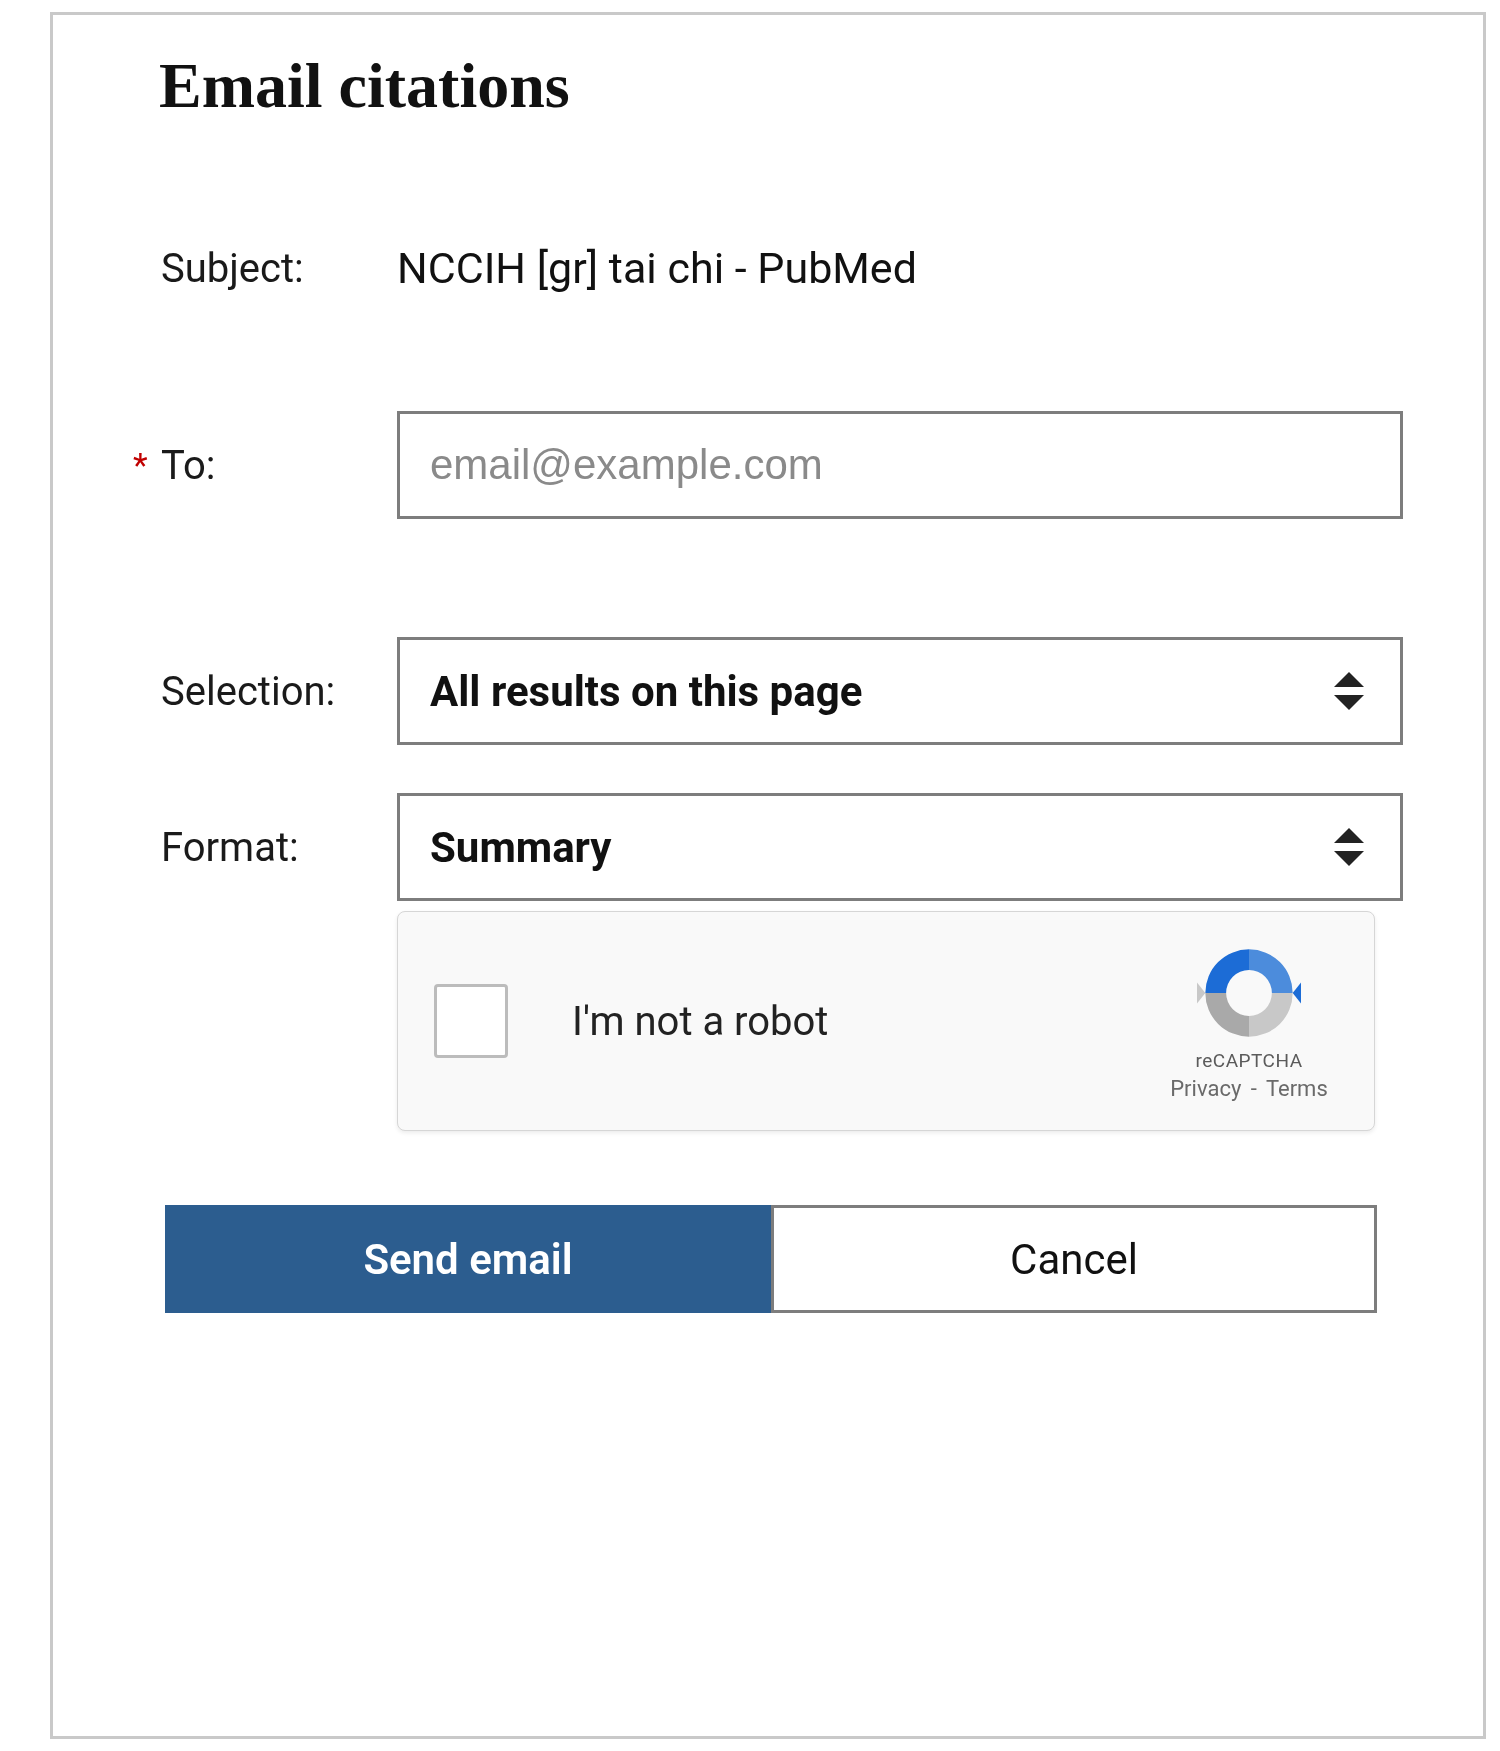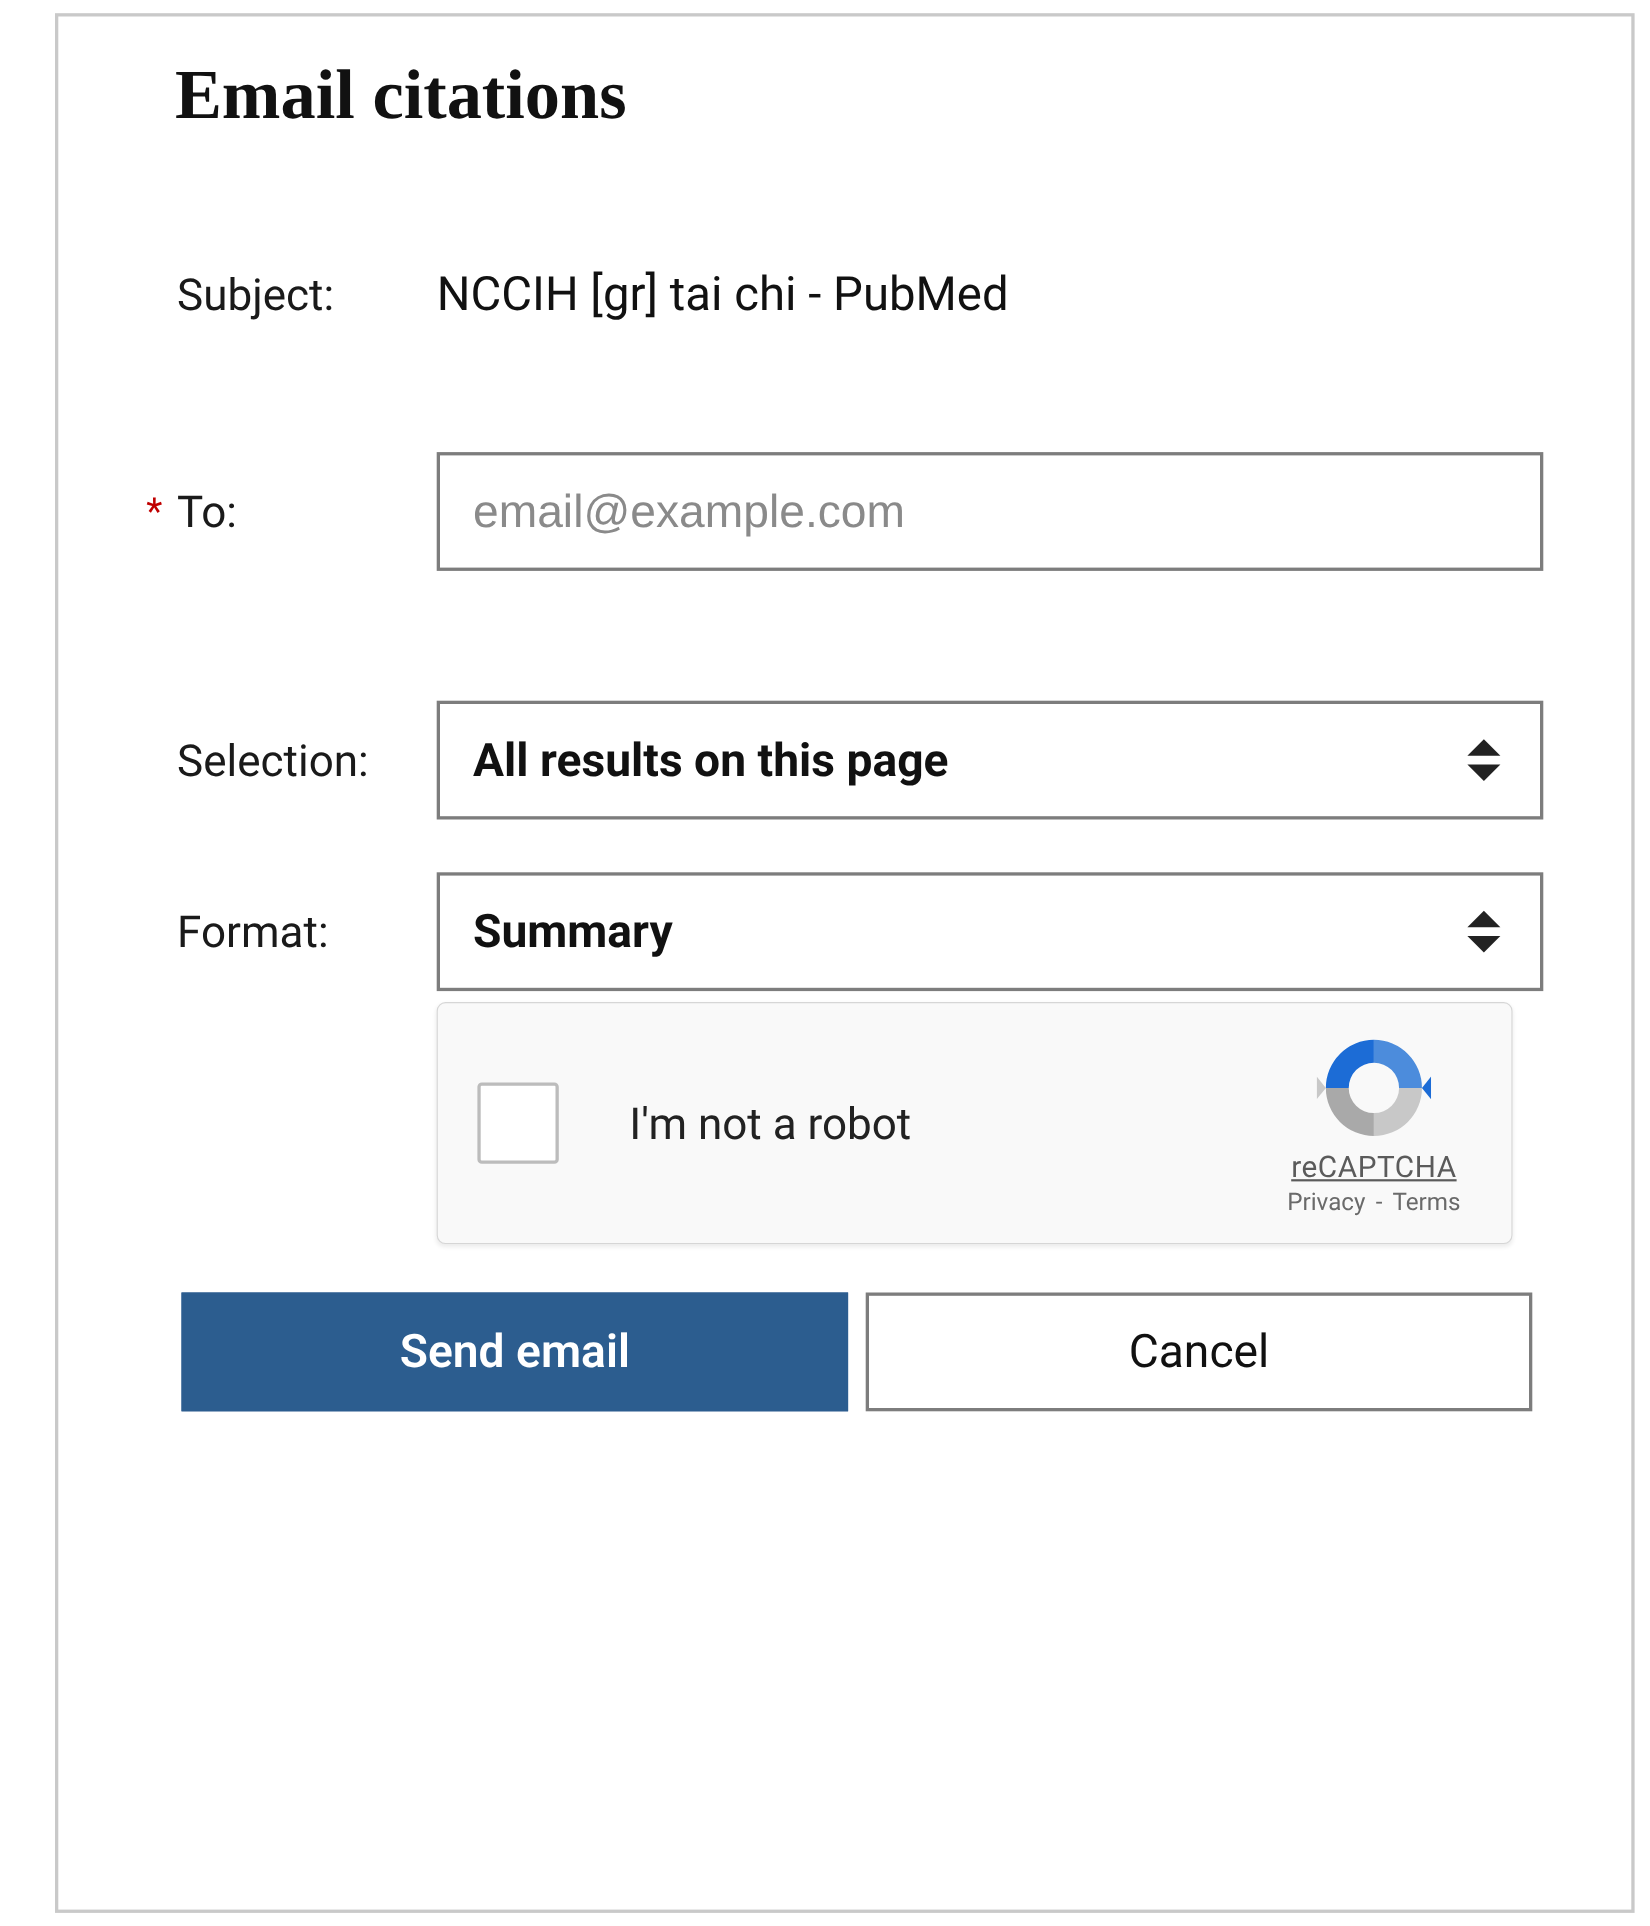--- a/index.html
+++ b/index.html
@@ -161,42 +161,41 @@
     flex:1;
   }
   .recaptcha .rc-right{
     display:flex;
     flex-direction:column;
     align-items:center;
     width:190px;
     gap:4px;
   }
   .rc-brand{
-    font-size:27px;
+    font-size:19px;
     color:#5b5b5b;
     letter-spacing:0.5px;
-    text-decoration:underline;
   }
   .rc-legal{
     font-size:22px;
     color:#6a6a6a;
   }
   .rc-legal a{color:#6a6a6a;text-decoration:none;cursor:pointer;}
   .rc-legal .sep{margin:0 4px;}
   .rc-logo{
     width:104px;height:104px;
     position:relative;
   }
 
   
   .actions{
-    margin-top:44px;
+    margin-top:74px;
     padding-left:32px;
     display:flex;
-    gap:16px;
+    gap:0;
   }
   .btn{
     height:108px;
     display:flex;
     align-items:center;
     justify-content:center;
     font-size:42px;
     cursor:pointer;
     user-select:none;
   }

